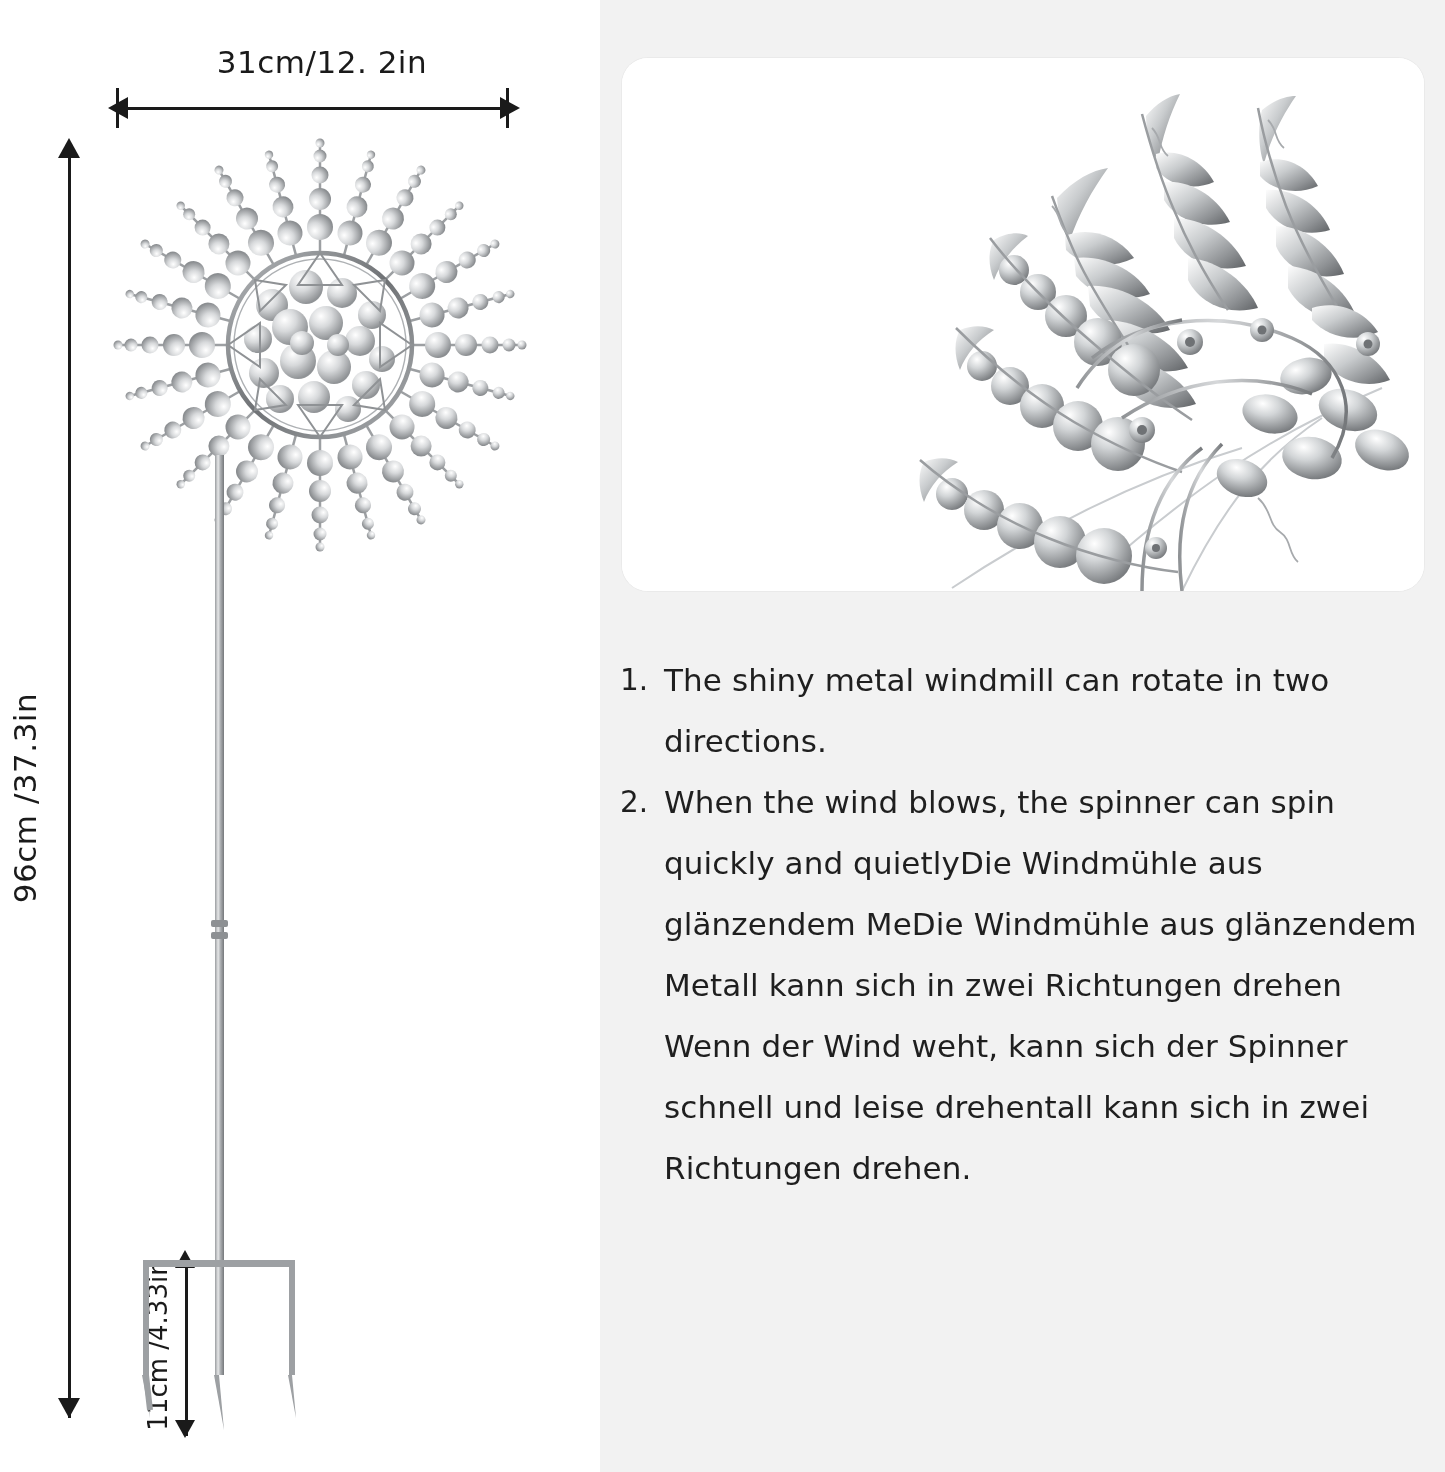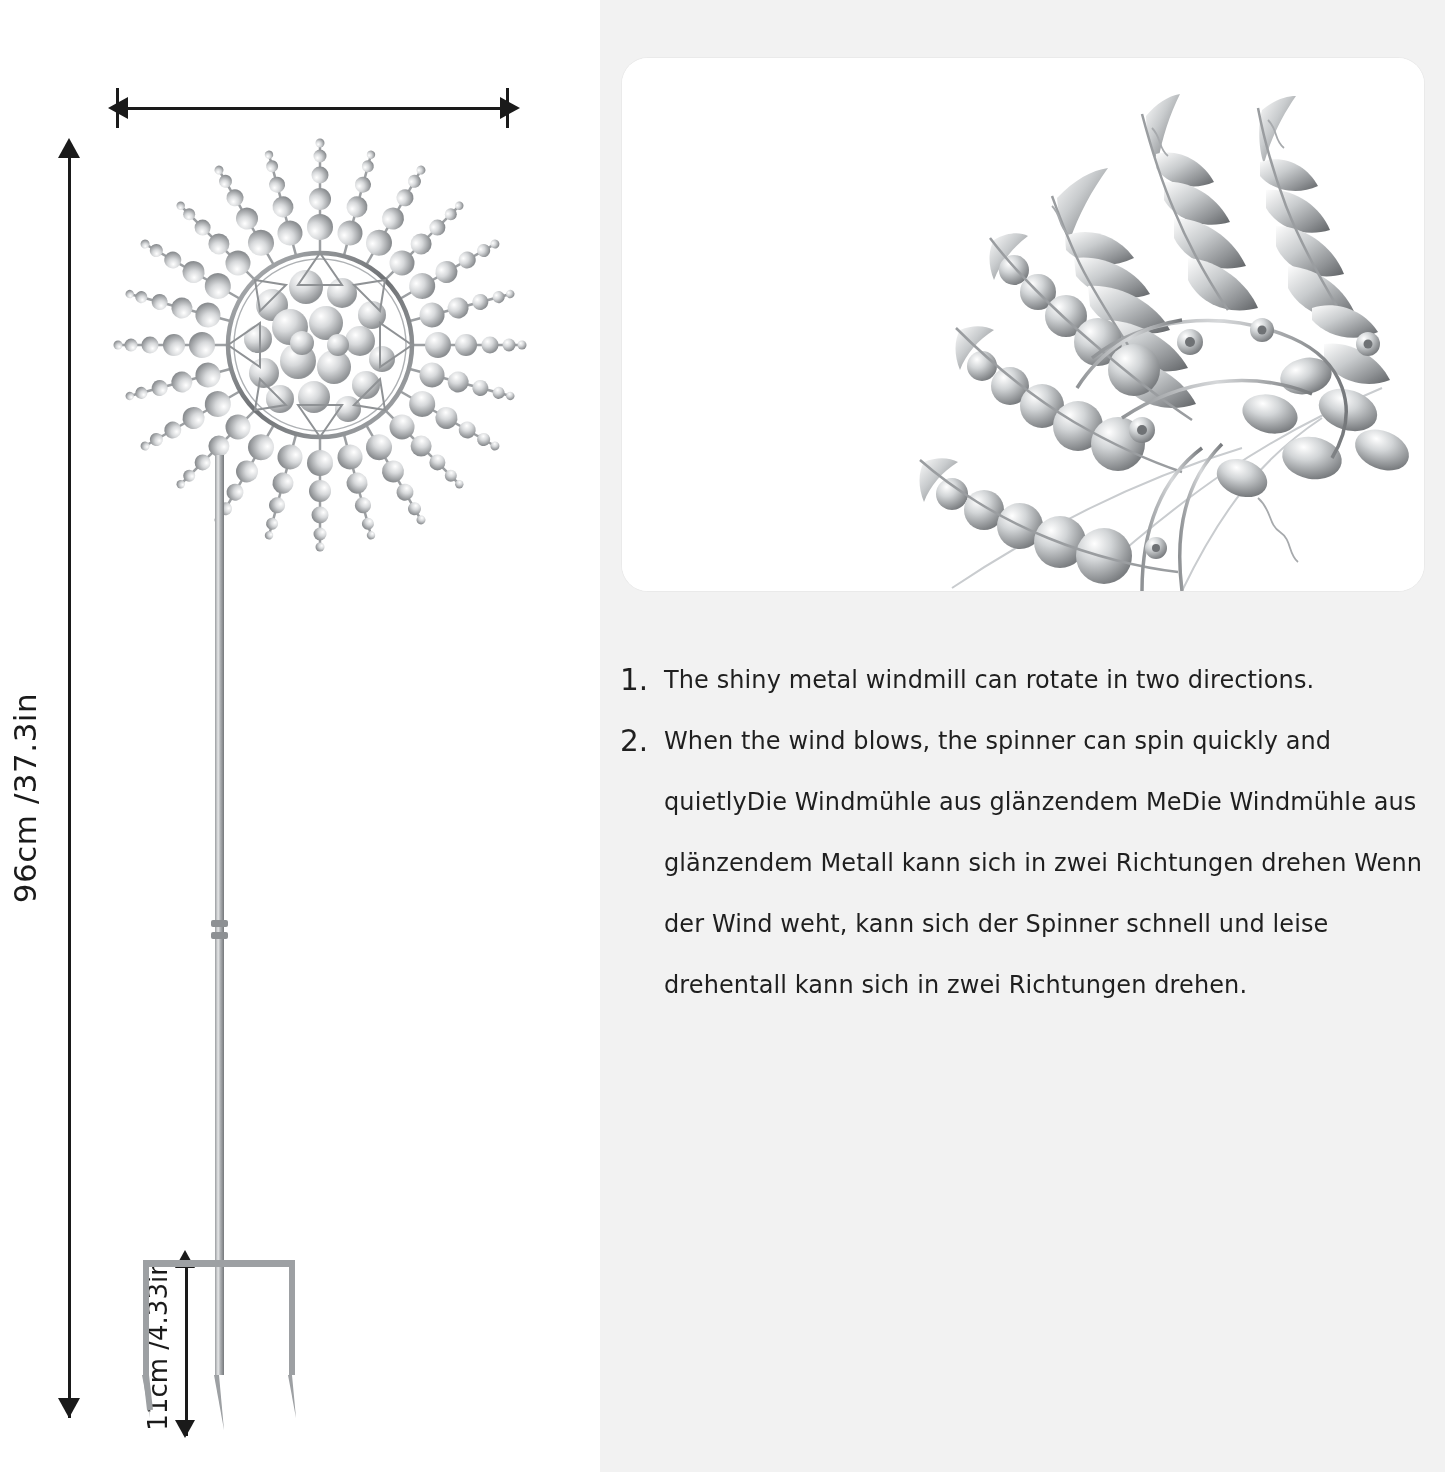--- a/index.html
+++ b/index.html
@@ -199,32 +199,33 @@
   }
   .feature-num {
     flex: 0 0 auto;
     width: 44px;
     text-align: left;
     font-size: 29.5px;
     line-height: 61px;
   }
   .feature-text {
     flex: 1 1 auto;
-    font-size: 24px;
+    font-size: 31px;
     line-height: 61px;
     letter-spacing: 0.1px;
   }
 </style>
 </head>
 <body>
 
 <div class="page">
 
   <div class="left-panel">
 
+    <div class="dim-top-label">31cm/12. 2in</div>
     <div class="tick-h-l"></div>
     <div class="tick-h-r"></div>
     <div class="dim-h-line"></div>
     <div class="arrow-left-h"></div>
     <div class="arrow-right-h"></div>
 
     <div class="dim-v-line"></div>
     <div class="arrow-top-v"></div>
     <div class="arrow-bot-v"></div>
     <div class="dim-v-label">96cm /37.3in</div>

